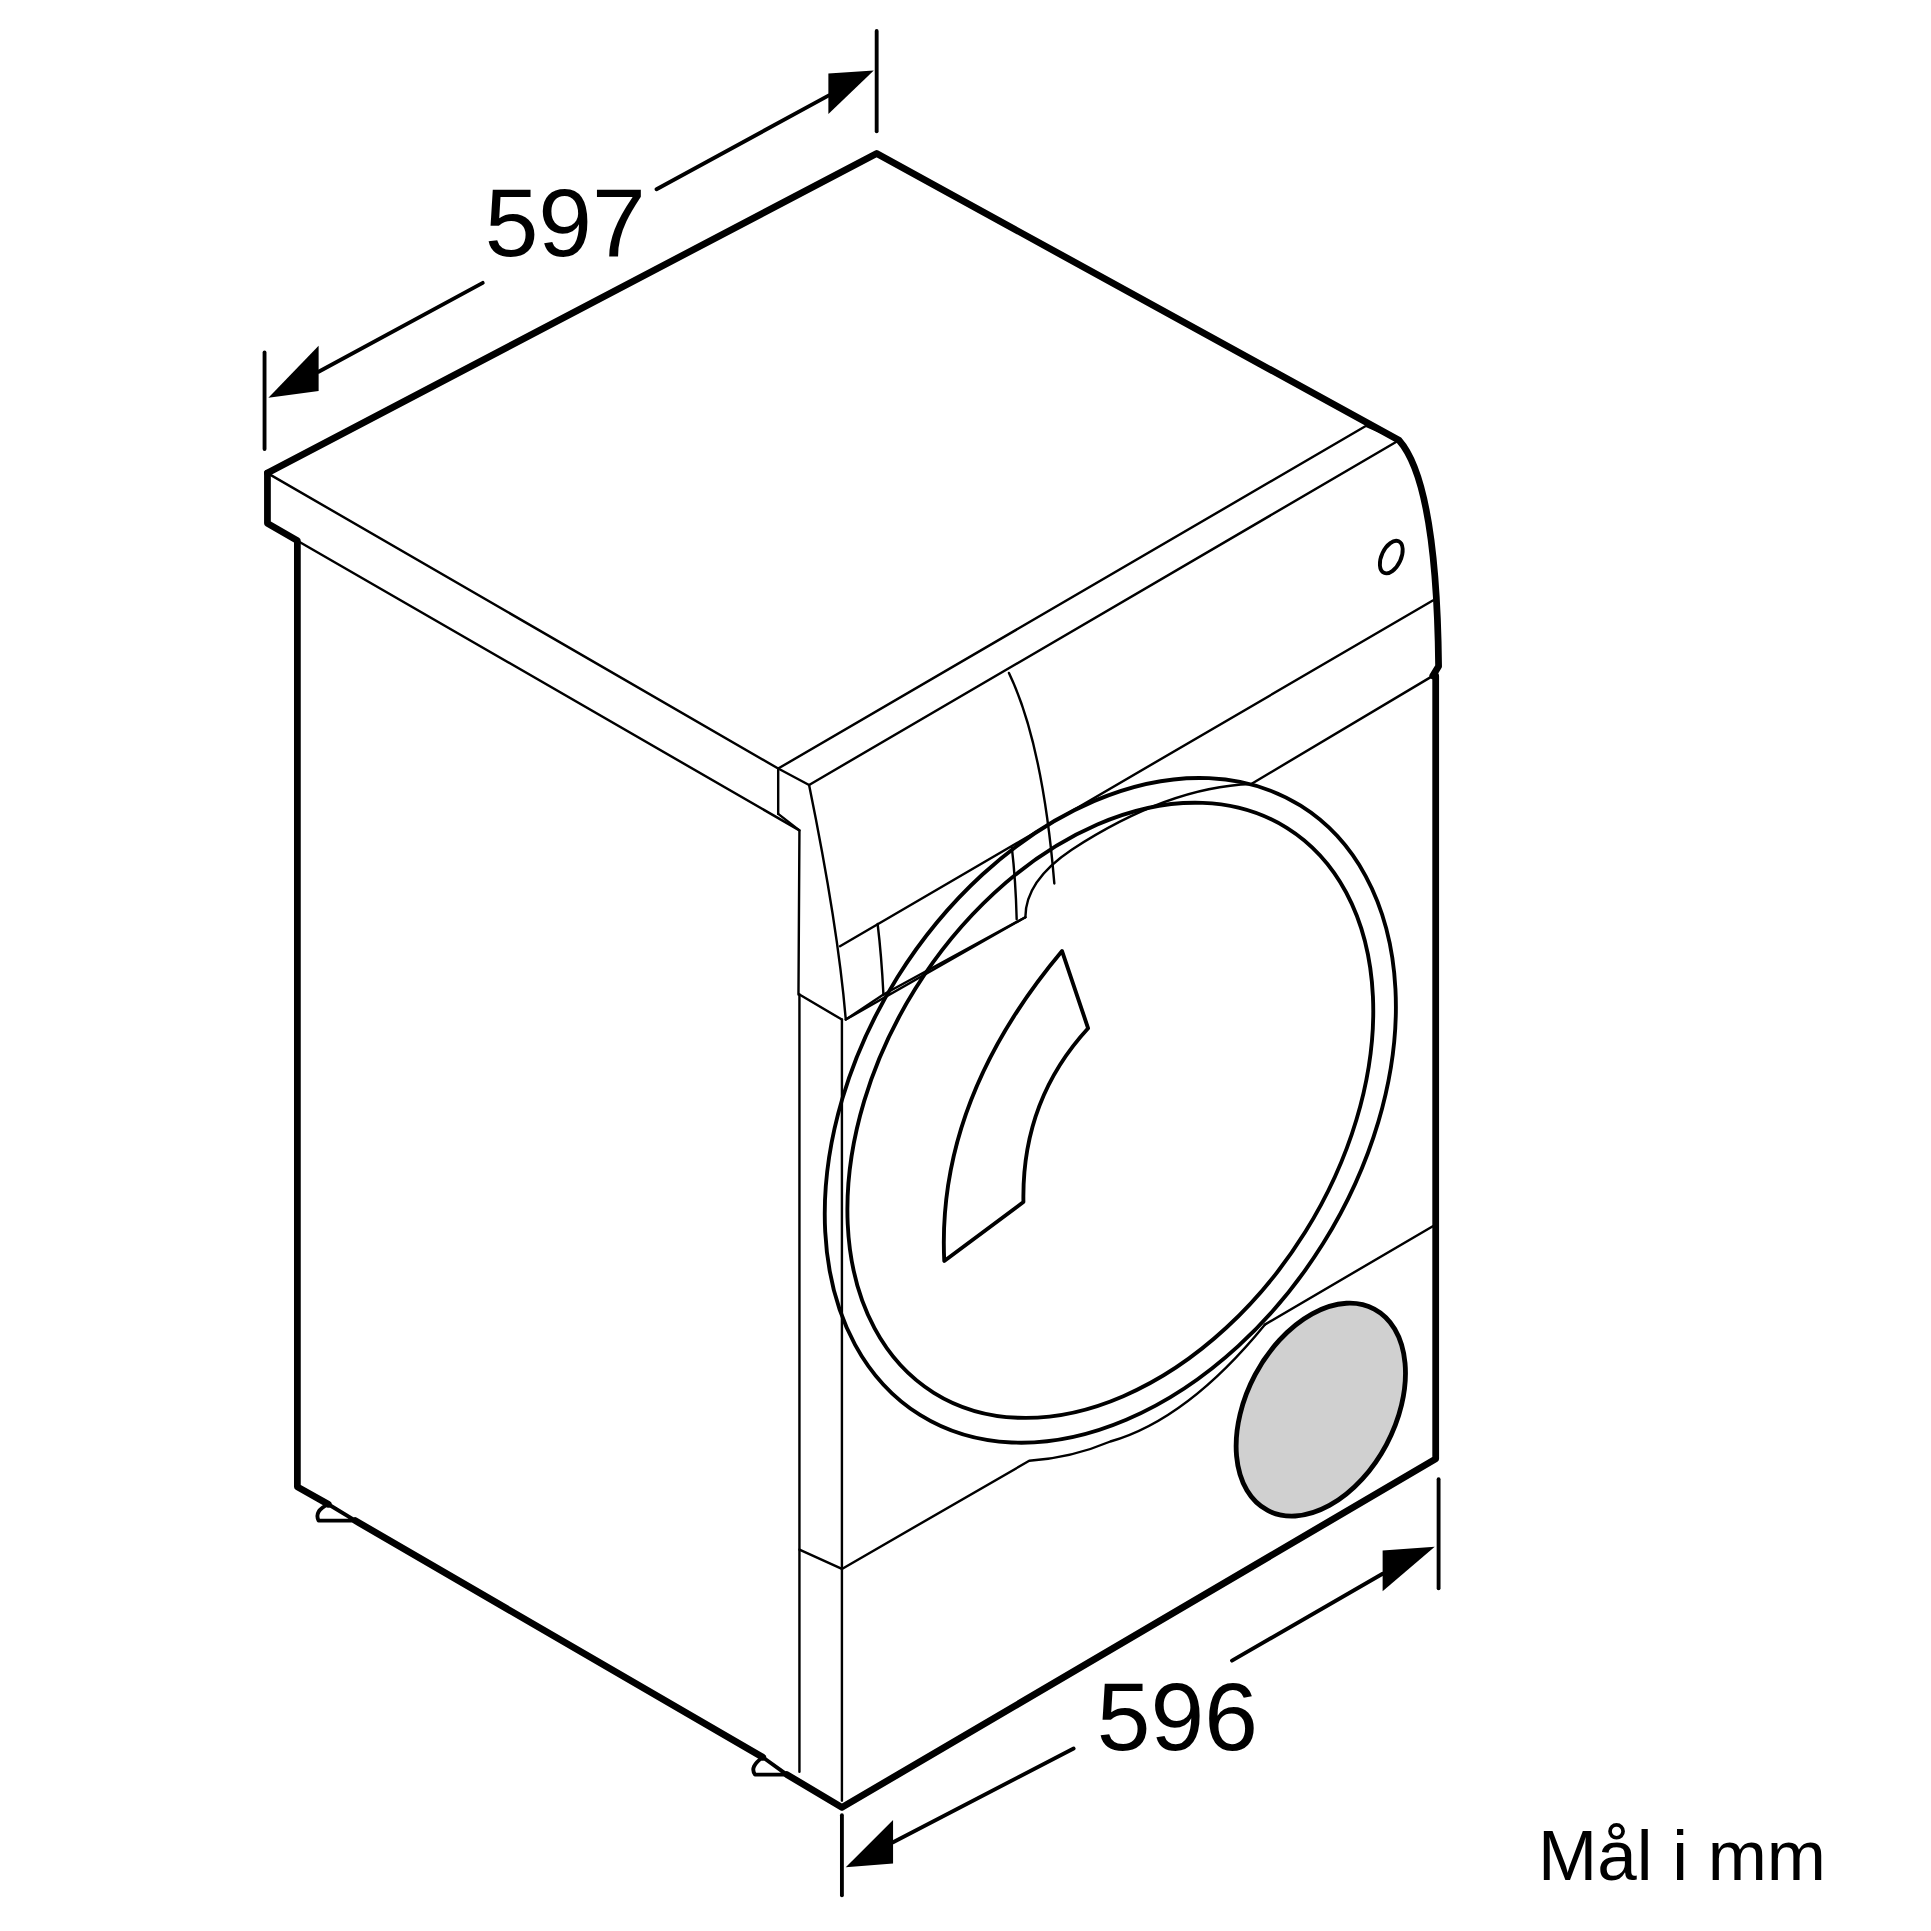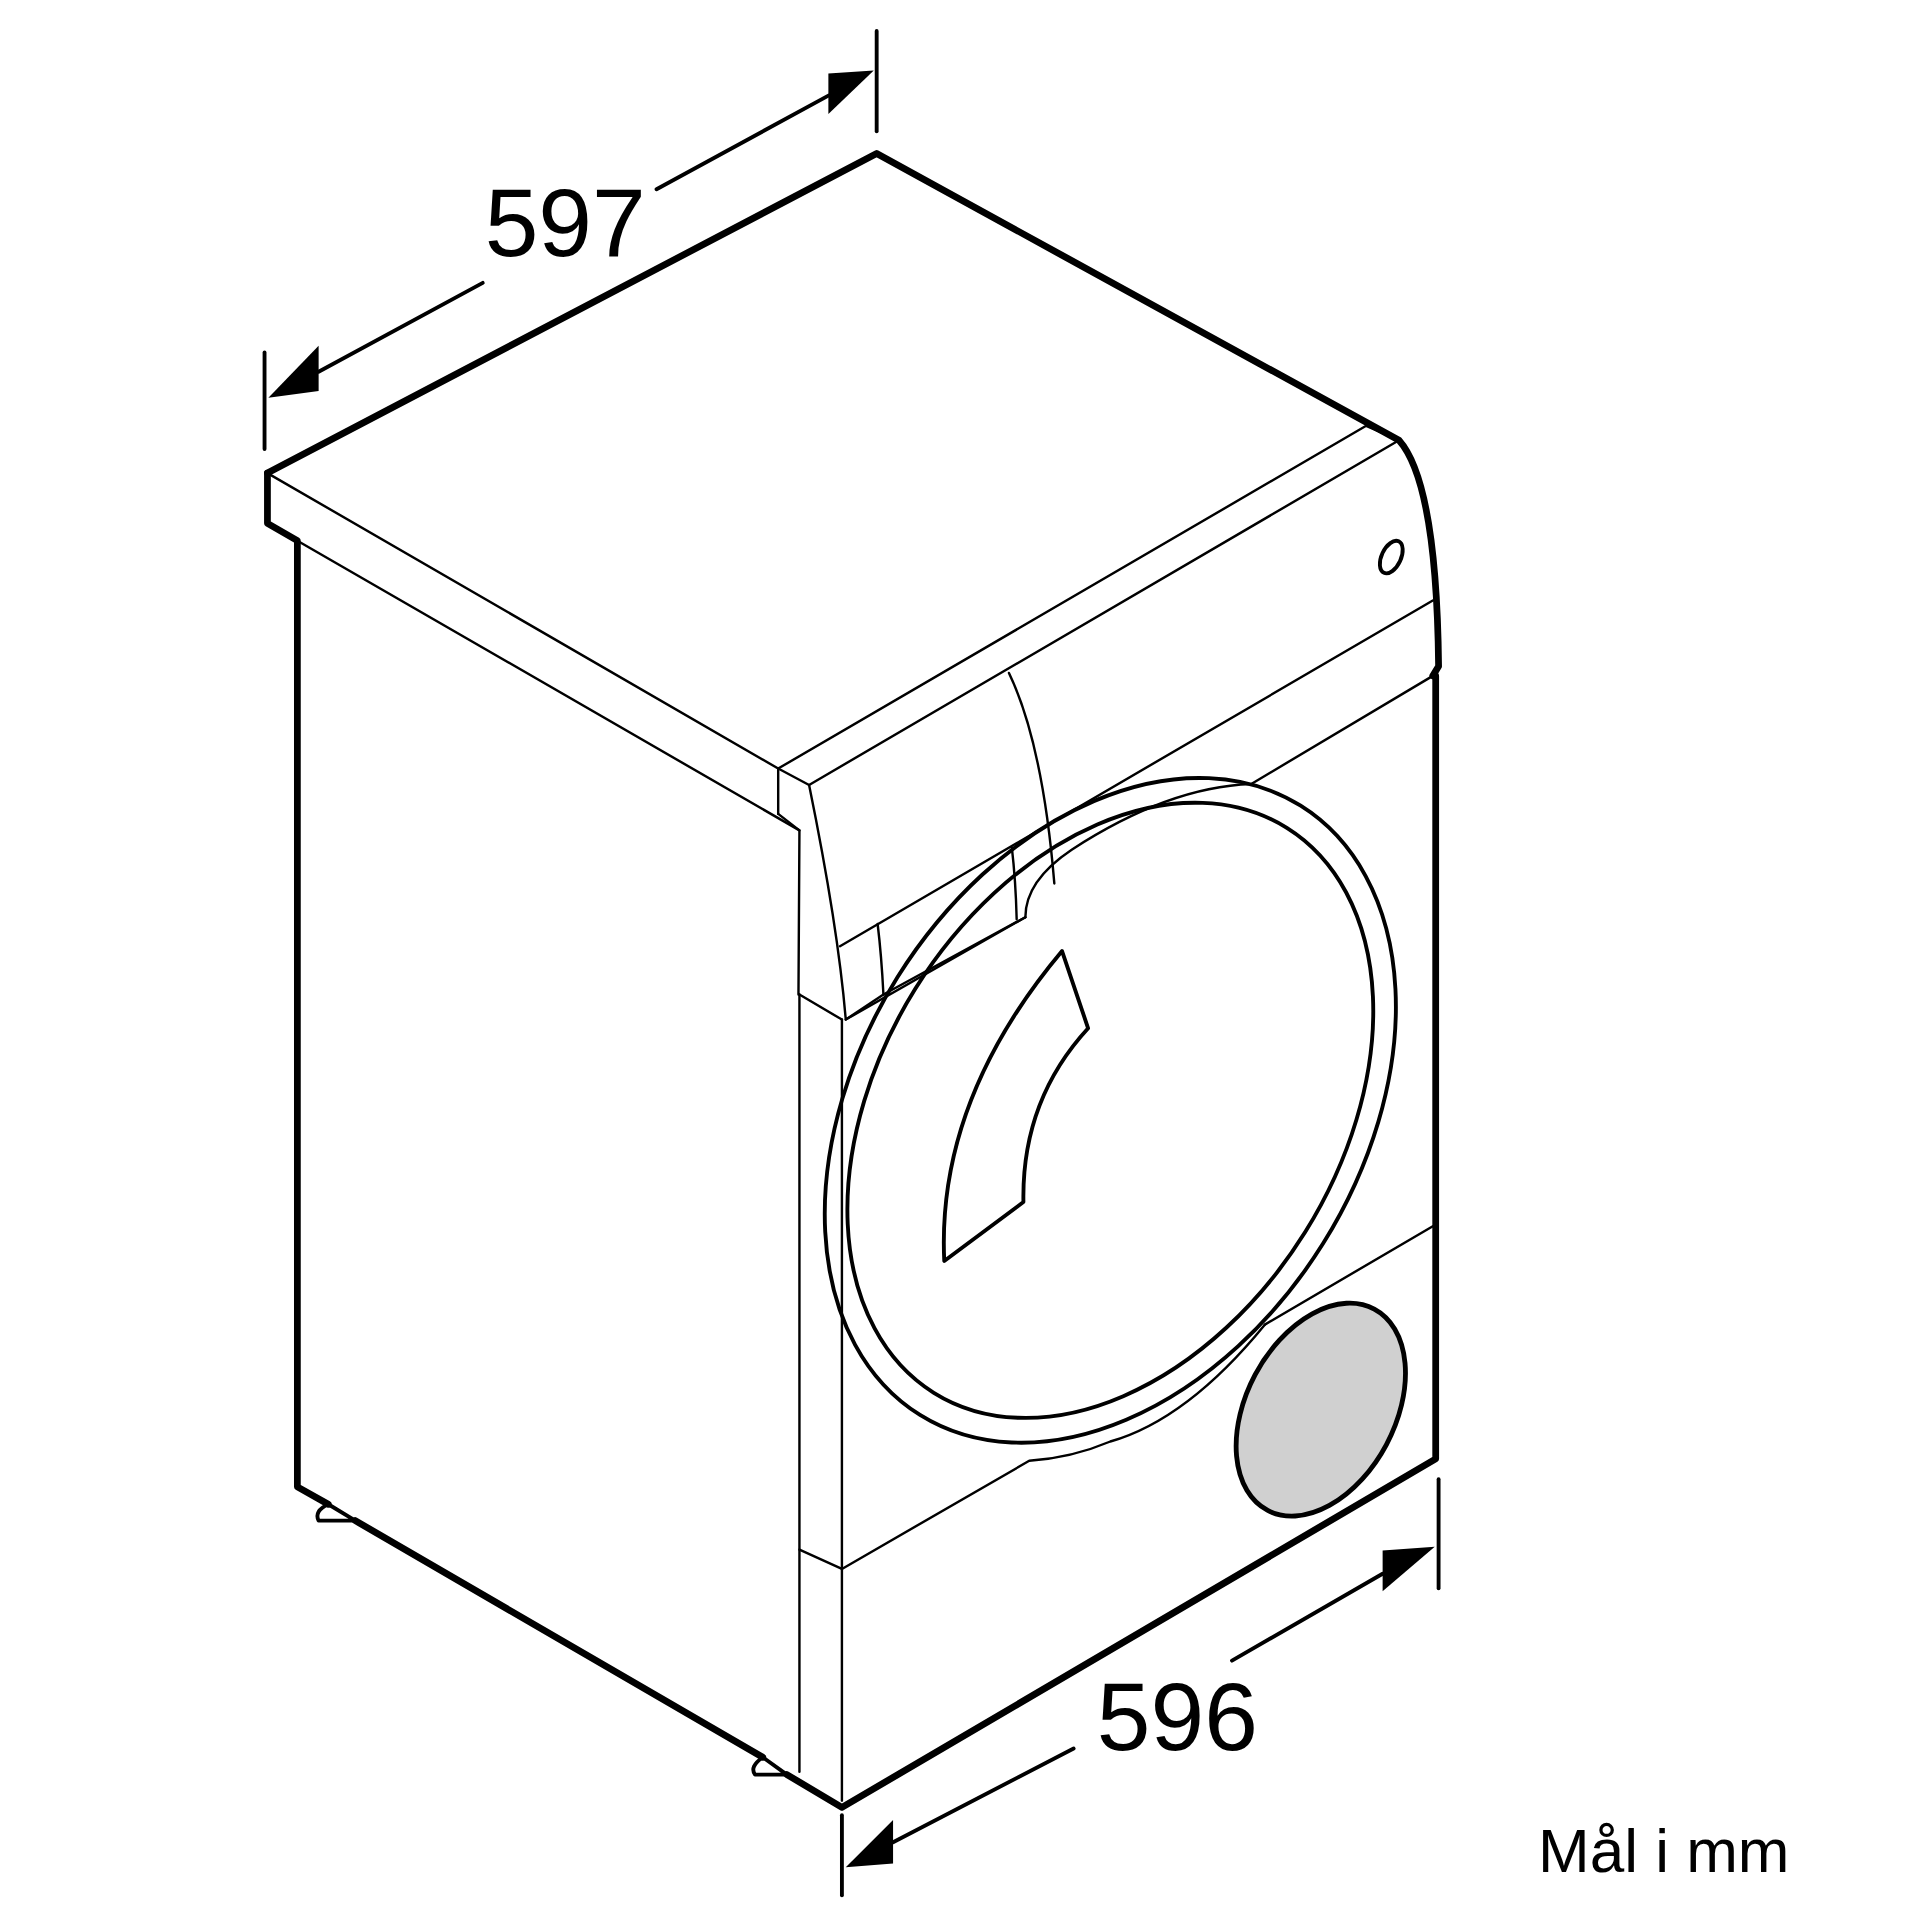--- a/index.html
+++ b/index.html
@@ -4,21 +4,21 @@
   <style>
     html, body { margin: 0; padding: 0; background: #ffffff; }
     body { width: 1931px; height: 1931px; position: relative; overflow: hidden; }
     svg.drawing { position: absolute; left: 0; top: 0; width: 1931px; height: 1931px; }
     .thick { stroke: #000; stroke-width: 7; fill: none; stroke-linejoin: round; stroke-linecap: round; }
     .med { stroke: #000; stroke-width: 4; fill: none; stroke-linejoin: round; stroke-linecap: round; }
     .thin { stroke: #000; stroke-width: 2.5; fill: none; stroke-linejoin: round; stroke-linecap: round; }
     .dim { stroke: #000; stroke-width: 4; fill: none; stroke-linecap: round; }
     .arrow { fill: #000; stroke: none; }
     .dim-label { font-family: "Liberation Sans", sans-serif; font-size: 100px; fill: #000; }
-    .unit-label { position: absolute; left: 1538px; top: 1820px; font-family: "Liberation Sans", sans-serif; font-size: 62px; color: #000; line-height: 1; white-space: nowrap; }
+    .unit-label { position: absolute; left: 1538px; top: 1820px; font-family: "Liberation Sans", sans-serif; font-size: 71px; color: #000; line-height: 1; white-space: nowrap; }
   </style>
 </head>
 <body>
 
 <svg class="drawing" viewBox="0 0 2000 2000" xmlns="http://www.w3.org/2000/svg">
 
   <g>
     <path class="thick" d="M277,490 L908,159 L1449,456 Q1488,500 1490,690 L1484,700"></path>
     <path class="thin" d="M277,490 L806,796 L1415,441"></path>
     <path class="thin" d="M1415,441 L1449,456"></path>

